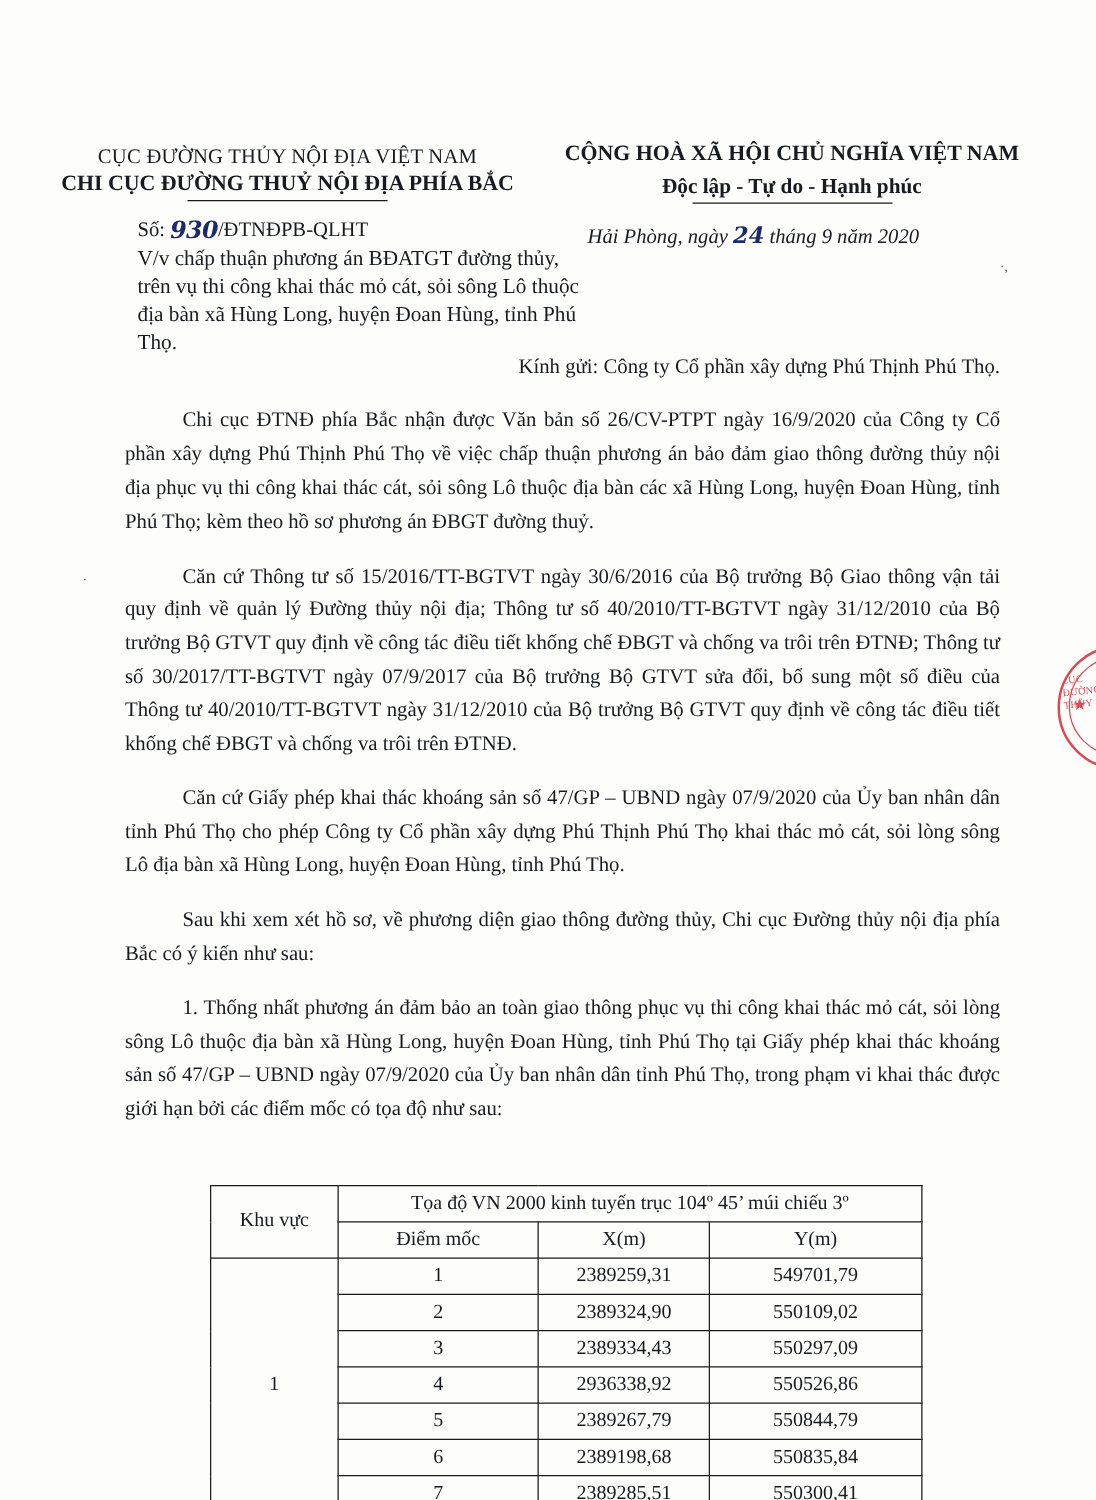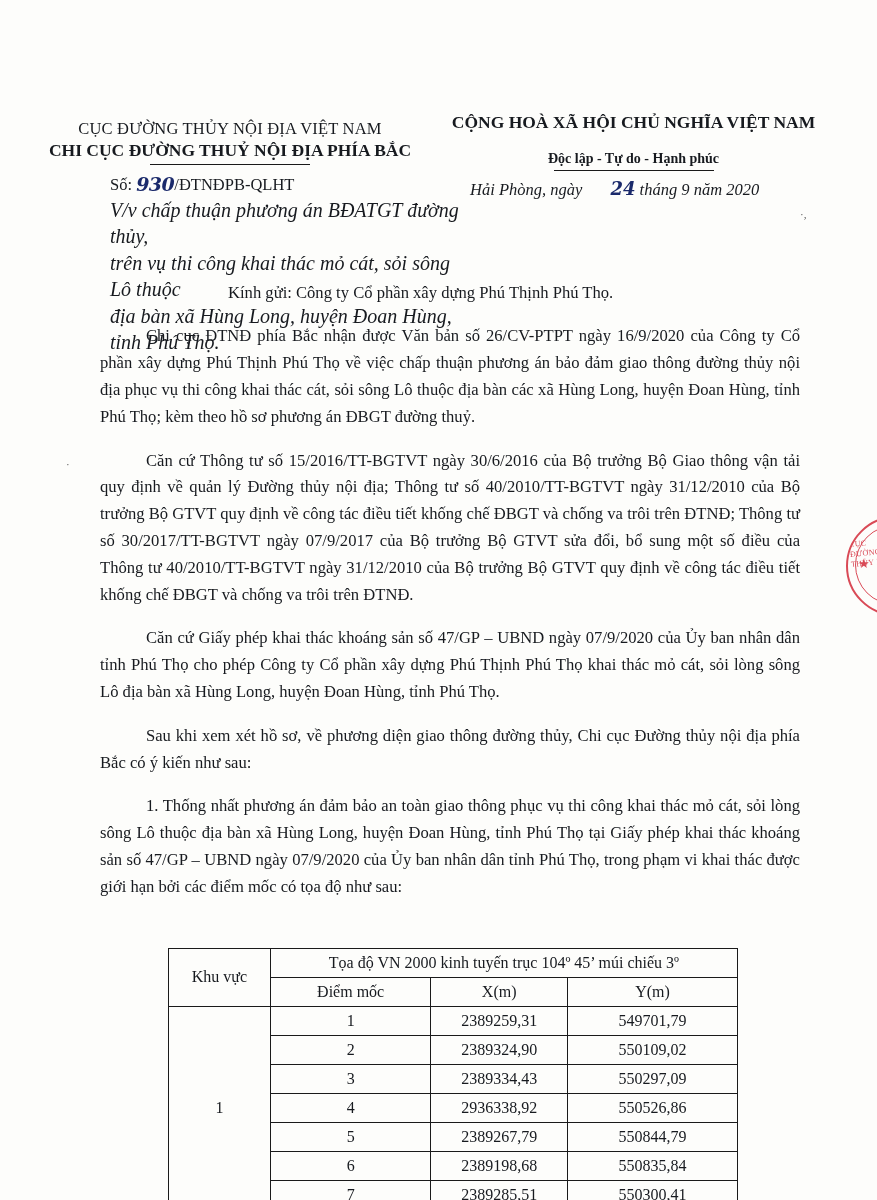--- a/index.html
+++ b/index.html
@@ -54,23 +54,23 @@
     font-weight: bold;
     white-space: nowrap;
     margin-top: 1px;
   }
   .nation-line1 {
     font-size: 17.5px;
     font-weight: bold;
     white-space: nowrap;
   }
   .nation-line2 {
-    font-size: 14px;
-    font-weight: bold;
-    margin-top: 18px;
+    font-size: 17px;
+    font-weight: bold;
+    margin-top: 6px;
     white-space: nowrap;
   }
   .nation-line2::before,
   .nation-line2::after { content: ""; }
 
   .underline-short {
     width: 160px;
     height: 1px;
     background: #1a1a1a;
     margin: 3px auto 0 auto;
@@ -92,56 +92,54 @@
     font-style: italic;
     font-weight: bold;
     font-size: 19px;
     color: #1b2a6b;
     position: relative;
     top: 1px;
     letter-spacing: -0.5px;
   }
   .subject {
     margin-top: 2px;
-    font-size: 20px;
+    font-size: 17px;
     line-height: 1.32;
-    font-style: italic;
   }
 
   
   .placedate {
     position: absolute;
     top: 178px;
     left: 470px;
     width: 400px;
     font-size: 16.5px;
     font-style: italic;
     white-space: nowrap;
   }
   .hand-date {
     font-family: "DejaVu Serif", serif;
     font-style: italic;
     font-weight: bold;
     color: #1b2a6b;
     font-size: 18px;
-    margin-left: 24px;
   }
 
   
   .body {
     position: absolute;
     top: 280px;
     left: 100px;
     width: 700px;
     font-size: 16.6px;
     line-height: 1.62;
     text-align: justify;
   }
   .recipient {
-    text-align: left;
+    text-align: right;
     padding-left: 128px;
     margin-bottom: 16px;
     white-space: nowrap;
   }
   .para {
     text-indent: 46px;
     margin-bottom: 3px;
   }
 
   

